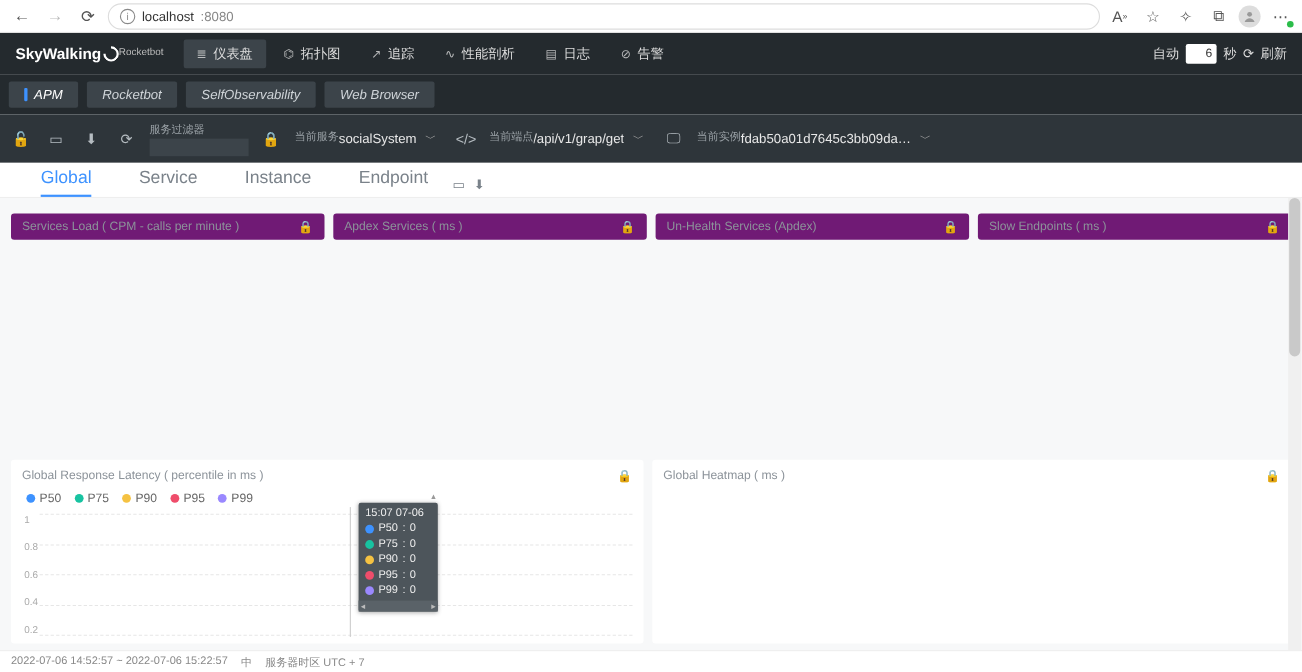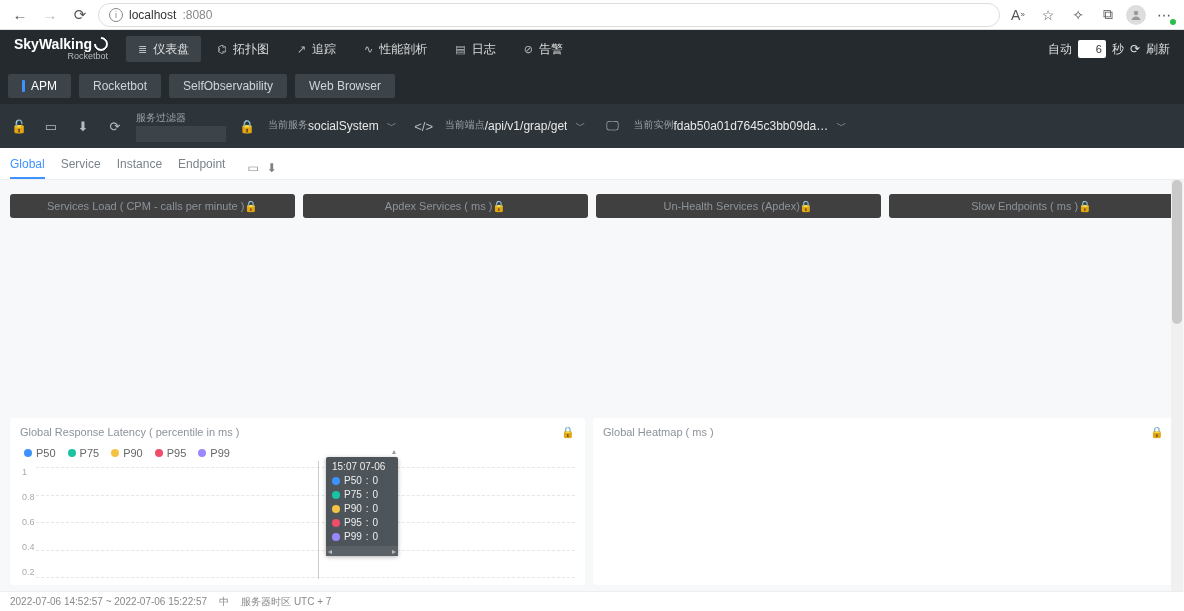--- a/index.html
+++ b/index.html
@@ -10,57 +10,57 @@
   .url-box { flex:1; height:24px; border:1px solid #ddd; border-radius:12px; display:flex; align-items:center; padding:0 10px; font-size:12px; color:#555; gap:6px;}
   .url-box .info { width:14px;height:14px;border:1px solid #888;border-radius:50%;display:flex;align-items:center;justify-content:center;font-size:9px;color:#888;}
   .url-box .host { color:#333;}
   .url-box .port { color:#888;}
   .rbtn { width:24px;height:24px;display:flex;align-items:center;justify-content:center;color:#555;cursor:pointer;font-size:14px;}
   .avatar { width:20px;height:20px;border-radius:50%;background:#ddd;display:flex;align-items:center;justify-content:center;}
   .dots { position:relative; }
   .green-dot { position:absolute; bottom:2px; right:0; width:6px;height:6px;border-radius:50%;background:#2bbd4a;}
   
   .app-header { height:38px; background:#242a2e; display:flex; align-items:center; padding:0 14px; color:#e8e8e8; gap:4px;}
-  .logo { display:flex;flex-direction:column;line-height:1;margin-right:14px;text-align:right;}
+  .logo { display:flex;line-height:1;margin-right:14px;}
   .logo .top { font-size:14px;font-weight:600;color:#fff;display:flex;align-items:center;}
   .logo .top .arc { width:14px;height:14px;border:2px solid #fff;border-left-color:transparent;border-radius:50%;margin-left:2px;transform:rotate(45deg);}
   .logo .bot { font-size:9px;color:#bbb;margin-top:1px;}
   .nav-item { height:26px;padding:0 12px;display:flex;align-items:center;gap:6px;font-size:12px;color:#ddd;cursor:pointer;border-radius:2px;}
   .nav-item.active { background:#3c444a;}
   .nav-icon { font-size:11px;opacity:.8;}
   .spacer { flex:1;}
   .auto-row { display:flex;align-items:center;gap:6px;font-size:12px;color:#ddd;}
   .auto-box { width:28px;height:18px;background:#fff;color:#333;border-radius:2px;display:flex;align-items:center;justify-content:flex-end;padding-right:4px;font-size:11px;}
   
   .sub-nav { height:36px;background:#242a2e;display:flex;align-items:center;padding:0 8px;gap:8px;}
-  .sub-tab { height:24px;padding:0 14px;background:#3c444a;color:#cfd4d8;font-size:12px;display:flex;align-items:center;border-radius:2px;cursor:pointer;}
+  .sub-tab { height:24px;padding:0 14px;background:#3c444a;color:#cfd4d8;font-size:12px;display:flex;align-items:center;border-radius:2px;cursor:pointer;font-style:italic;}
   .sub-tab.active { color:#fff; }
   .sub-tab .bluebar { width:3px;height:12px;background:#3d92ff;margin-right:6px;border-radius:1px;}
   
   .sel-bar { height:44px;background:#2e353a;display:flex;align-items:center;padding:0 8px;gap:10px;color:#cfd4d8;}
   .sb-icon { width:22px;height:22px;display:flex;align-items:center;justify-content:center;color:#b5bcc1;cursor:pointer;font-size:13px;}
   .filter-box { display:flex;flex-direction:column;gap:1px;}
   .filter-label { font-size:10px;color:#9aa1a6;}
   .filter-input { width:90px;height:16px;background:#3c444a;border:none;color:#eee;font-size:11px;padding:0 4px;}
   .dropdown { display:flex;align-items:center;gap:8px;padding-right:6px;cursor:pointer;}
   .dd-col { display:flex;flex-direction:row;line-height:1.2;}
   .dd-label { font-size:10px;color:#9aa1a6;}
   .dd-val { font-size:12px;color:#e8e8e8;white-space:nowrap;max-width:155px;overflow:hidden;text-overflow:ellipsis;}
   .chev { font-size:10px;color:#aaa;}
   
   .page-tabs { height:32px;background:#fff;border-bottom:1px solid #eee;display:flex;align-items:flex-end;padding:0 10px;gap:16px;}
-  .ptab { font-size:12px;color:#7a828a;padding-bottom:6px;cursor:pointer;border-bottom:2px solid transparent;}
+  .ptab { font-size:16px;color:#7a828a;padding-bottom:6px;cursor:pointer;border-bottom:2px solid transparent;margin-left:27px;}
   .ptab.active { color:#3d92ff;border-bottom-color:#3d92ff;}
   .pt-icons { display:flex;gap:8px;margin-left:6px;padding-bottom:4px;color:#7a828a;font-size:12px;}
   
   .content { position:relative;height:calc(611px - 30px - 38px - 36px - 44px - 32px - 20px);background:#f7f8f9;padding:14px 10px 0;overflow:hidden;}
   .cscroll { position:absolute;right:1px;top:0;bottom:0;width:12px;background:#f0f0f0;}
   .cscroll .thumb { position:absolute;left:1px;right:1px;top:0;height:35%;background:#c9c9c9;border-radius:5px;}
   .row1 { display:flex;gap:8px;margin-bottom:200px;}
-  .card { flex:1;background:#404040;border-radius:3px;height:24px;display:flex;align-items:center;justify-content:center;padding:0 10px;font-size:11px;color:#8c939a;}
+  .card { flex:1;background:#701a75;border-radius:3px;height:24px;display:flex;align-items:center;justify-content:space-between;padding:0 10px;font-size:11px;color:#8c939a;}
   .lock { font-size:11px;color:#bdbdbd;}
   .row2 { display:flex;gap:8px;}
   .panel { background:#fff;border-radius:3px;padding:8px 10px;}
   .panel-head { display:flex;justify-content:space-between;font-size:11px;color:#8c939a;margin-bottom:8px;}
   .latency-panel { flex:0 0 49.4%; position:relative;}
   .heatmap-panel { flex:1;}
   .legend { display:flex;gap:12px;font-size:11px;color:#666;margin:4px 0 8px 4px;}
   .legend span { display:flex;align-items:center;gap:4px;}
   .legend .dot, .tooltip .dot { width:8px;height:8px;border-radius:50%;}
   .c-p50{background:#3d92ff}.c-p75{background:#18c3a1}.c-p90{background:#f5c242}.c-p95{background:#ef4d6b}.c-p99{background:#9a88ff}

